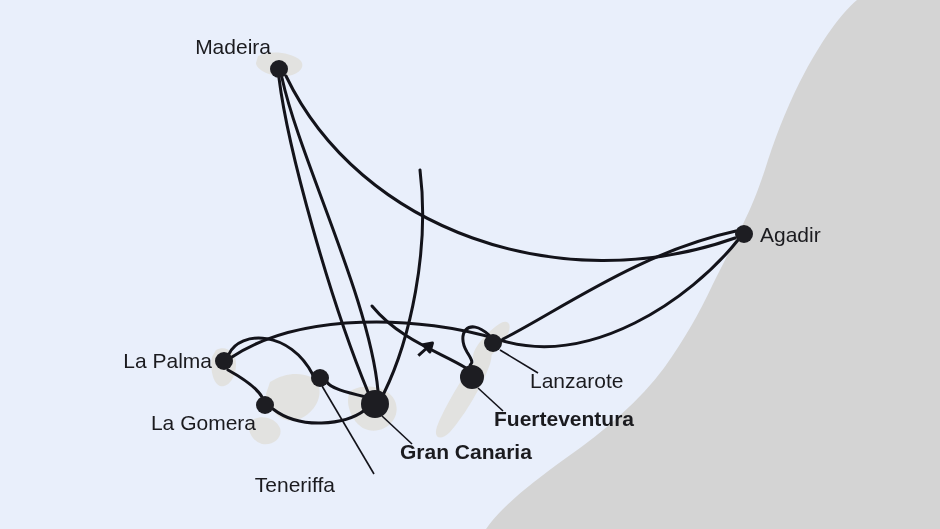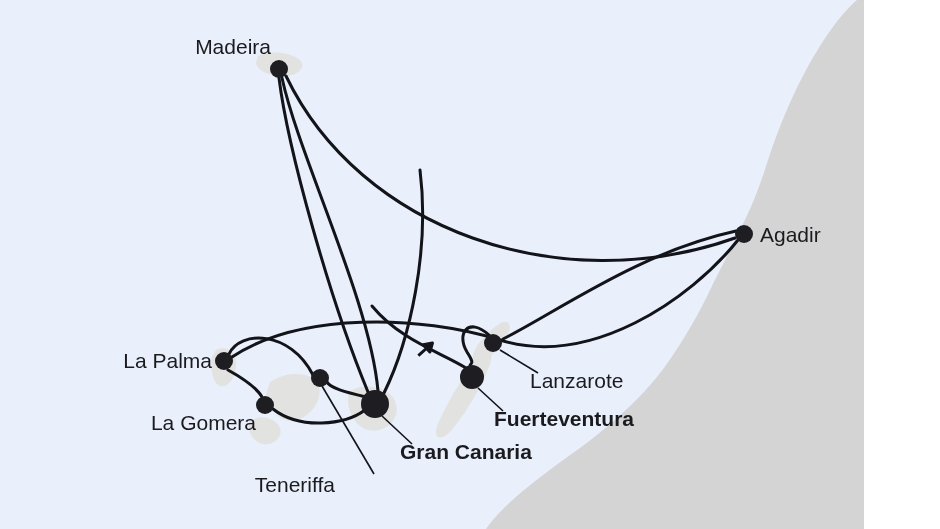--- a/index.html
+++ b/index.html
@@ -3,21 +3,21 @@
 <meta charset="utf-8">
 <title>Cruise Route Map</title>
 <style>
   html, body {
     margin: 0;
     padding: 0;
     background: #ffffff;
   }
   #map-root {
     position: relative;
-    width: 864px;
+    width: 940px;
     height: 529px;
     overflow: hidden;
     font-family: "Liberation Sans", sans-serif;
     background: #e9effb;
   }
   #map-svg {
     display: block;
     width: 940px;
     height: 529px;
   }

